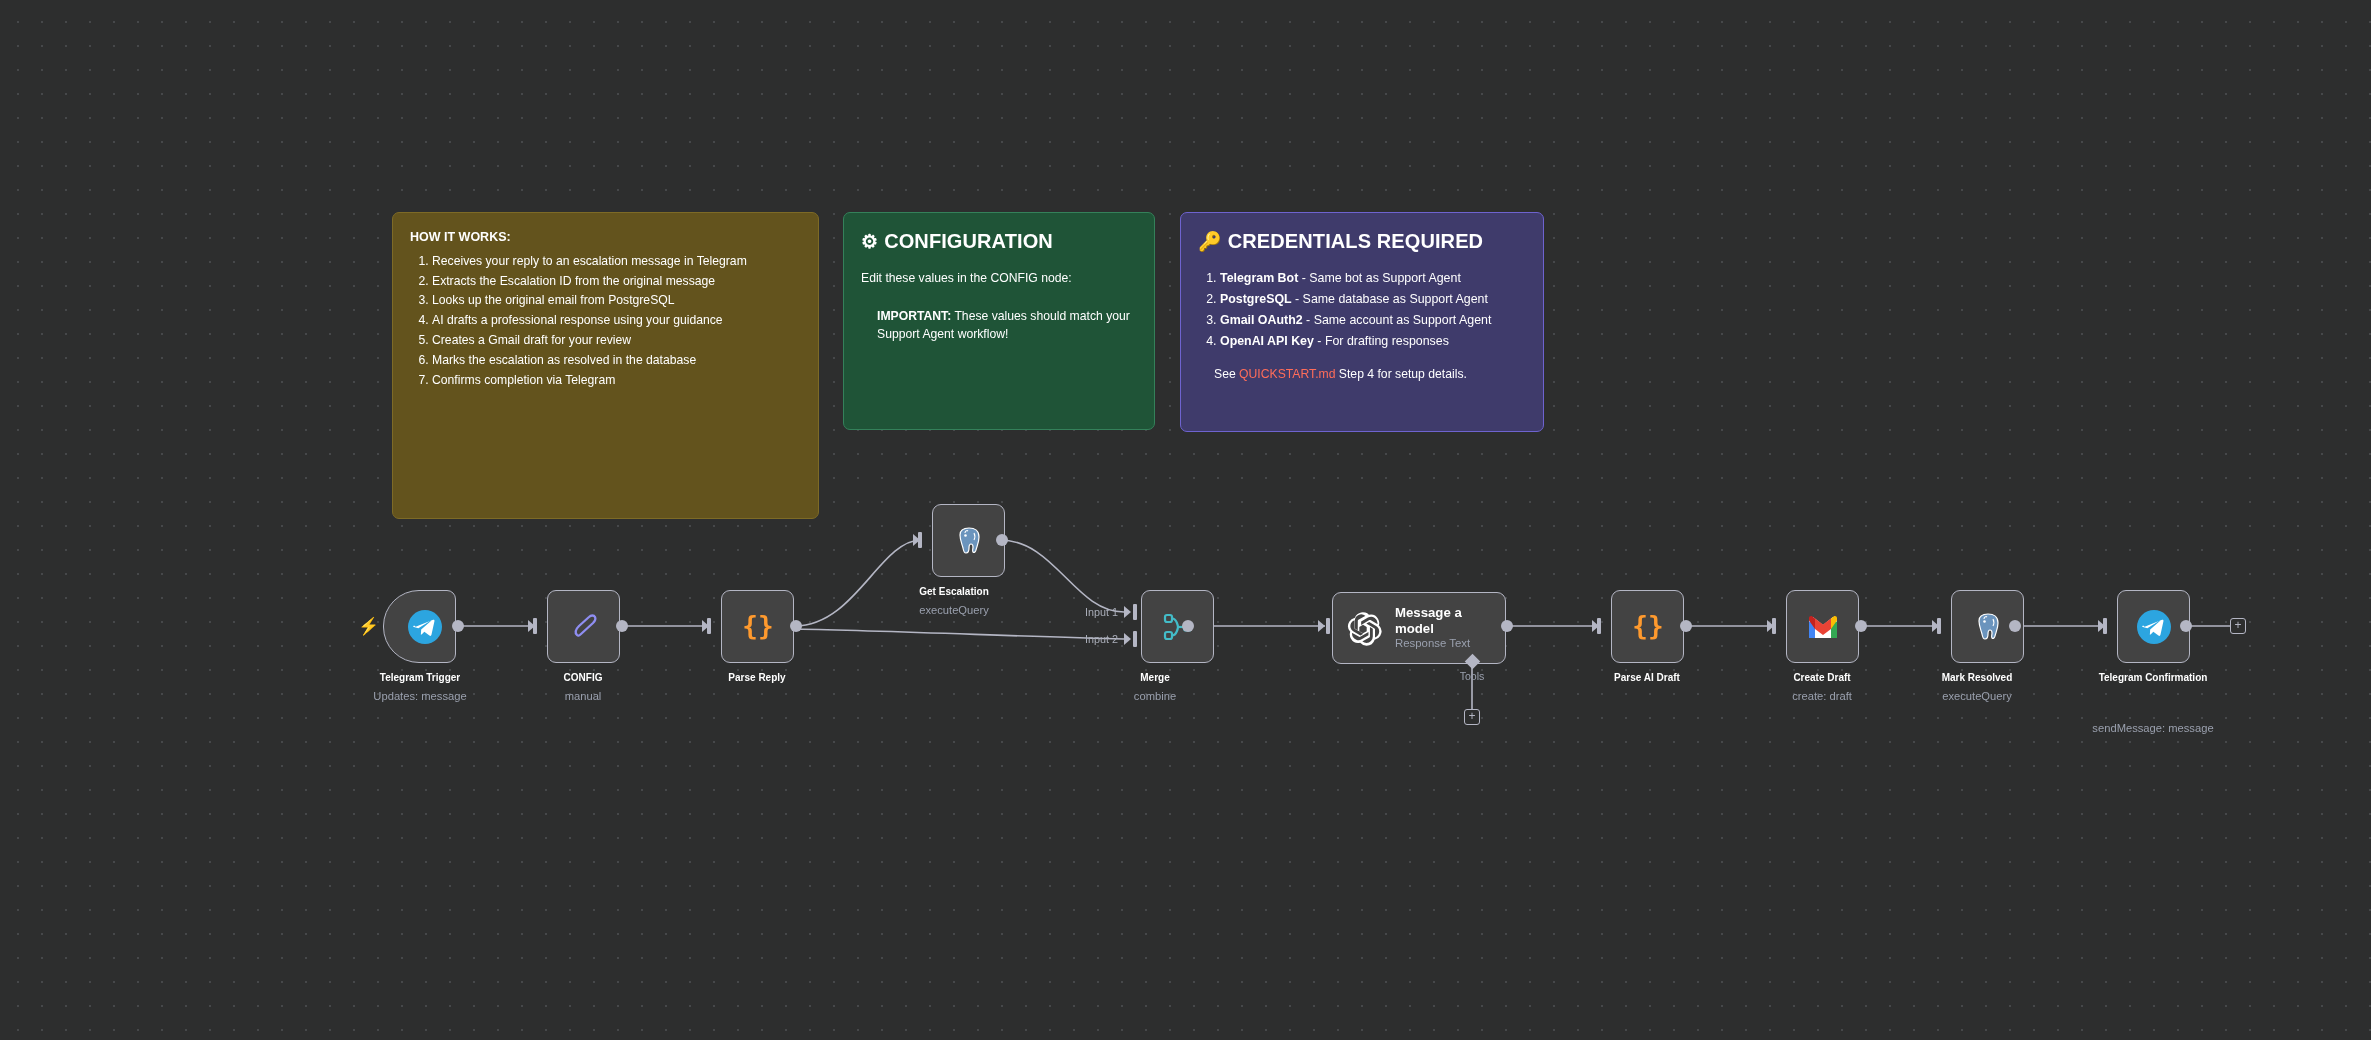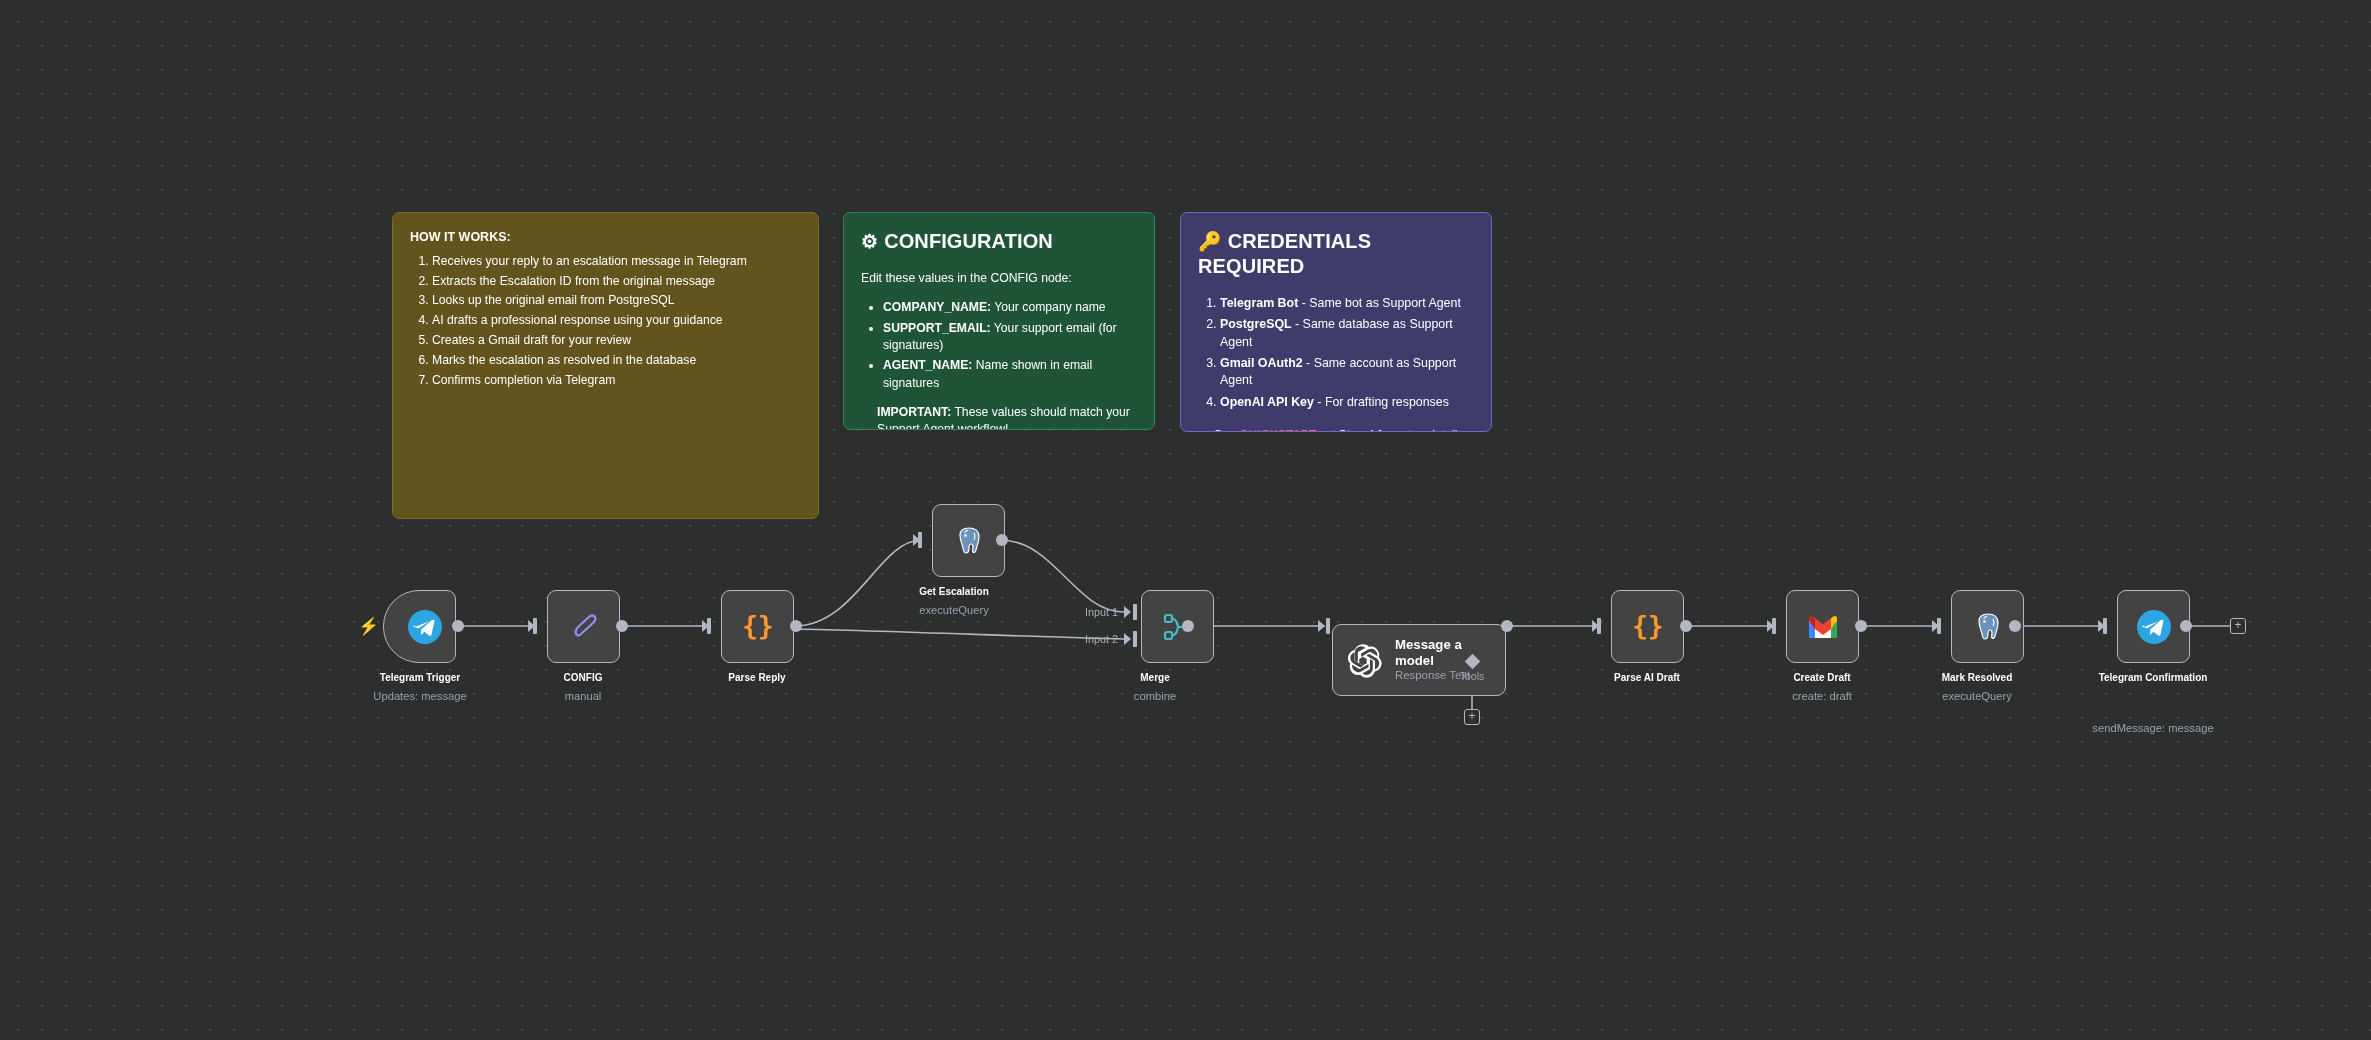--- a/index.html
+++ b/index.html
@@ -63,21 +63,21 @@
     left: 392px; top: 212px; width: 427px; height: 307px;
     background: #63531d;
     border: 1px solid #7d6a26;
   }
   #sticky-config {
     left: 843px; top: 212px; width: 312px; height: 218px;
     background: #1f5437;
     border: 1px solid #34815a;
   }
   #sticky-creds {
-    left: 1180px; top: 212px; width: 312px; height: 220px;
+    left: 1180px; top: 212px; width: 364px; height: 220px;
     background: #3f3b6b;
     border: 1px solid #6e63cf;
   }
   #sticky-config ul { list-style: disc; }
   #sticky-config ul li { margin-bottom: 3px; }
   #sticky-creds ol li { margin-bottom: 3.5px; font-size: 12.4px; }
 
   
   #edges { position: absolute; left: 0; top: 0; width: 2371px; height: 1040px; }
 
@@ -198,25 +198,20 @@
       <li>Marks the escalation as resolved in the database</li>
       <li>Confirms completion via Telegram</li>
     </ol>
     <div class="spacer-sm"></div>
   </div>
 
   <div class="sticky" id="sticky-config">
     <div class="sticky-title"><span class="emoji">⚙</span><span>CONFIGURATION</span></div>
     <p>Edit these values in the CONFIG node:</p>
     <div class="spacer-sm"></div>
-    <ul>
-      <li><b>COMPANY_NAME:</b><span> Your company name</span></li>
-      <li><b>SUPPORT_EMAIL:</b><span> Your support email (for signatures)</span></li>
-      <li><b>AGENT_NAME:</b><span> Name shown in email signatures</span></li>
-    </ul>
     <div class="spacer-xs"></div>
     <div class="indent">
       <p><b>IMPORTANT:</b><span> These values should match your Support Agent workflow!</span></p>
     </div>
   </div>
 
   <div class="sticky" id="sticky-creds">
     <div class="sticky-title"><span class="emoji">🔑</span><span>CREDENTIALS REQUIRED</span></div>
     <ol>
       <li><b>Telegram Bot</b><span> - Same bot as Support Agent</span></li>
@@ -329,21 +324,21 @@
         <path d="M17 17 L 23 17"></path>
       </svg>
     </span>
   </div>
   <div class="out-dot" style="left:1182px; top:620px;"></div>
   <div class="node-label" style="left:1155px; top:672px;">Merge</div>
   <div class="node-sublabel" style="left:1155px; top:690px;">combine</div>
 
   <div class="in-bar" style="left:1326px; top:618px;"></div>
   <div class="in-arrow" style="left:1318px; top:620px;"></div>
-  <div class="node wide" style="left:1332px; top:624px; width:174px; height:72px;">
+  <div class="node wide" style="left:1332px; top:592px; width:174px; height:72px;">
     <span class="node-icon">
       <svg width="37" height="37" viewBox="0 0 40 40">
           <path d="M34.4 17.1a9.1 9.1 0 0 0-.8-7.5 9.2 9.2 0 0 0-9.9-4.4A9.2 9.2 0 0 0 8.5 8.4a9.1 9.1 0 0 0-6.1 4.4 9.2 9.2 0 0 0 1.1 10.8 9.1 9.1 0 0 0 .8 7.5 9.2 9.2 0 0 0 9.9 4.4 9.1 9.1 0 0 0 6.9 3.1 9.2 9.2 0 0 0 8.8-6.4 9.1 9.1 0 0 0 6.1-4.4 9.2 9.2 0 0 0-1.1-10.8zM21.1 35.6a6.8 6.8 0 0 1-4.4-1.6l.2-.1 7.3-4.2a1.2 1.2 0 0 0 .6-1v-10.3l3.1 1.8v8.5a6.9 6.9 0 0 1-6.8 6.9zM6.4 29.3a6.8 6.8 0 0 1-.8-4.6l.2.1 7.3 4.2a1.2 1.2 0 0 0 1.2 0l8.9-5.2v3.6l-7.4 4.3a6.9 6.9 0 0 1-9.4-2.4zM4.5 14a6.8 6.8 0 0 1 3.6-3l0 .2v8.4a1.2 1.2 0 0 0 .6 1l8.9 5.1-3.1 1.8-7.4-4.2a6.9 6.9 0 0 1-2.6-9.3zm25.3 5.9l-8.9-5.2 3.1-1.8 7.4 4.3a6.9 6.9 0 0 1-1.1 12.4v-8.6a1.2 1.2 0 0 0-.6-1zm3.1-4.6l-.2-.1-7.3-4.3a1.2 1.2 0 0 0-1.2 0l-8.9 5.2v-3.6l7.4-4.3a6.9 6.9 0 0 1 10.2 7.1zM11.6 21.9l-3.1-1.8v-8.5a6.9 6.9 0 0 1 11.3-5.3l-.2.1-7.3 4.2a1.2 1.2 0 0 0-.6 1zm1.7-3.6l4-2.3 4 2.3v4.6l-4 2.3-4-2.3z" fill="#ffffff"></path>
         </svg>
     </span>
     <span class="node-texts">
       <span class="node-inline-title">Message a model</span>
       <span class="node-inline-sub">Response Text</span>
     </span>
   </div>

